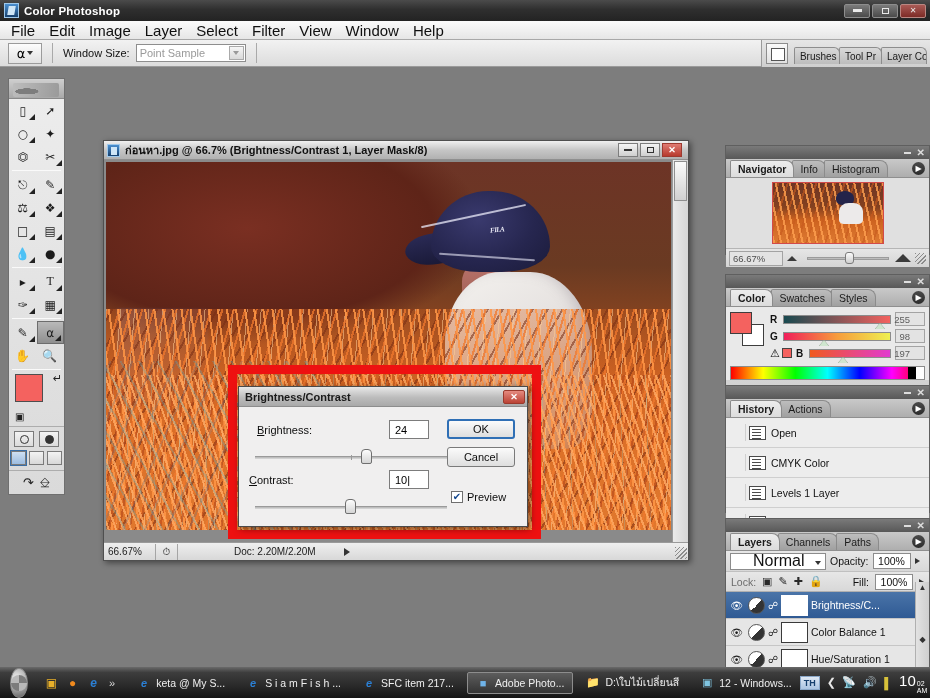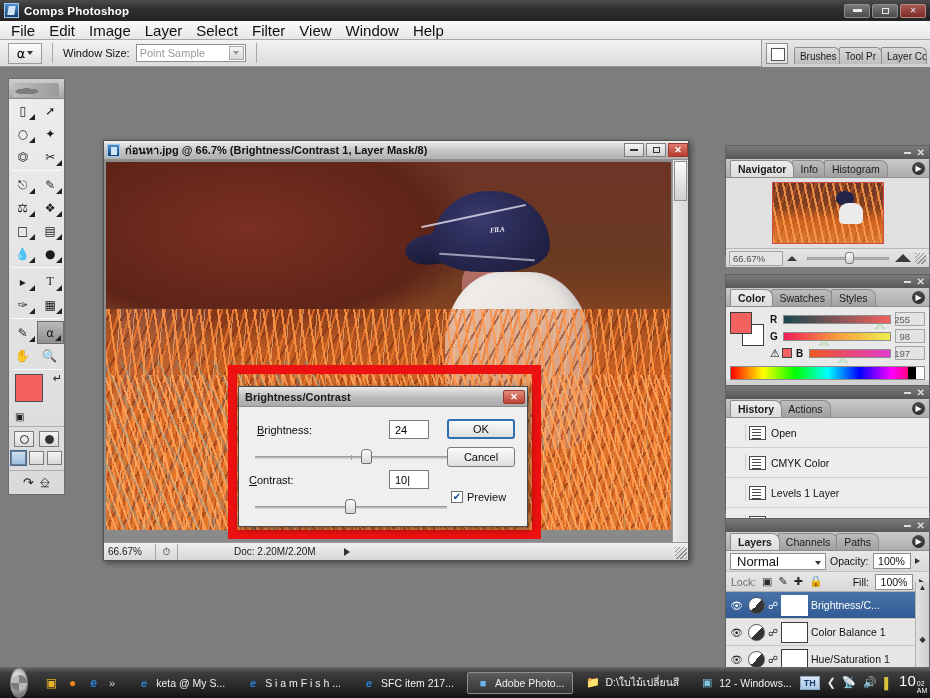--- a/index.html
+++ b/index.html
@@ -191,21 +191,21 @@
     position: absolute; left: 103px; top: 73px;
     width: 586px; height: 421px;
     border: 1px solid #4f4f4f;
     background: #d4d0c8;
     box-shadow: 2px 2px 6px rgba(0,0,0,.45);
   }
   #doc-titlebar {
     height: 19px;
     background: linear-gradient(#f0f0f0,#c6c6c6 50%,#b1b1b1);
     border-bottom: 1px solid #8f8f8f;
-    display: flex; align-items: center; padding: 0 0 0 3px;
+    display: flex; align-items: center; padding: 0 6px 0 3px;
   }
   #doc-icon { width: 13px; height: 13px; background: linear-gradient(#4a8fd0,#16406e); border:1px solid #9fc8ea; margin-right:5px; position:relative;}
   #doc-icon:after{content:"";position:absolute;left:3px;top:2px;width:6px;height:8px;background:#cfe6f7;}
   #doc-title-text { font-size: 11px; font-weight: bold; color: #111; white-space: nowrap; }
   #doc-winbtns { margin-left:auto; display:flex; gap:2px; }
   .doc-btn { width:20px;height:14px;border:1px solid #7d7d7d;background:linear-gradient(#f4f4f4,#cfcfcf);display:flex;align-items:center;justify-content:center;}
   .doc-btn.close{ background: linear-gradient(#e07b72,#b73a2e); border-color:#9d3a30; color:#fff; font-size:9px;font-weight:bold;}
   .doc-btn .bar{width:8px;height:2px;background:#333;}
   .doc-btn .sq{width:7px;height:6px;border:1px solid #333;}
 
@@ -506,21 +506,21 @@
   }
 
   
   #layers-palette { top: 451px; height: 200px; }
   #layers-opts {
     height: 21px; display: flex; align-items: center; gap: 4px; padding: 0 4px;
     background: linear-gradient(#e7e7e7,#d8d8d8); border-bottom: 1px solid #c0c0c0;
   }
   #blend-select {
     width: 96px; height: 17px; background: #fff; border: 1px solid #8c8c8c;
-    font-size: 13px; color: #111; display: flex; align-items: center; padding-left: 6px;
+    font-size: 16px; color: #111; display: flex; align-items: center; padding-left: 22px;
     position: relative;
   }
   #blend-select .caret-down { position: absolute; right: 4px; top: 7px; }
   .lbl-sm { font-size: 10.5px; color: #111; }
   .spin-field {
     width: 38px; height: 16px; background: #fff; border: 1px solid #8c8c8c;
     font-size: 10.5px; color: #111; display: flex; align-items: center; justify-content: center;
   }
   .spin-arrow { width:0;height:0;border-top:3px solid transparent;border-bottom:3px solid transparent;border-left:5px solid #333; }
   #layers-lock {
@@ -596,21 +596,21 @@
     font-size: 9px; font-weight: bold; padding: 1px 3px; border: 1px solid #8ba8c9;
   }
   #clock { display: flex; align-items: baseline; gap: 1px; color: #fff; font-size: 15px; }
   #clock .ampm { display: flex; flex-direction: column; font-size: 7px; line-height: 7px; }
 </style>
 </head>
 <body>
 
 <div id="app-titlebar">
   <div class="ps-logo"></div>
-  <div id="app-title-text">Comps Photoshop</div>
+  <div id="app-title-text">Color Photoshop</div>
   <div class="win-btns">
     <div class="win-btn">
         <span class="bar"></span>
       </div>
     <div class="win-btn">
         <span class="sq"></span>
       </div>
     <div class="win-btn close">✕</div>
   </div>
 </div>

